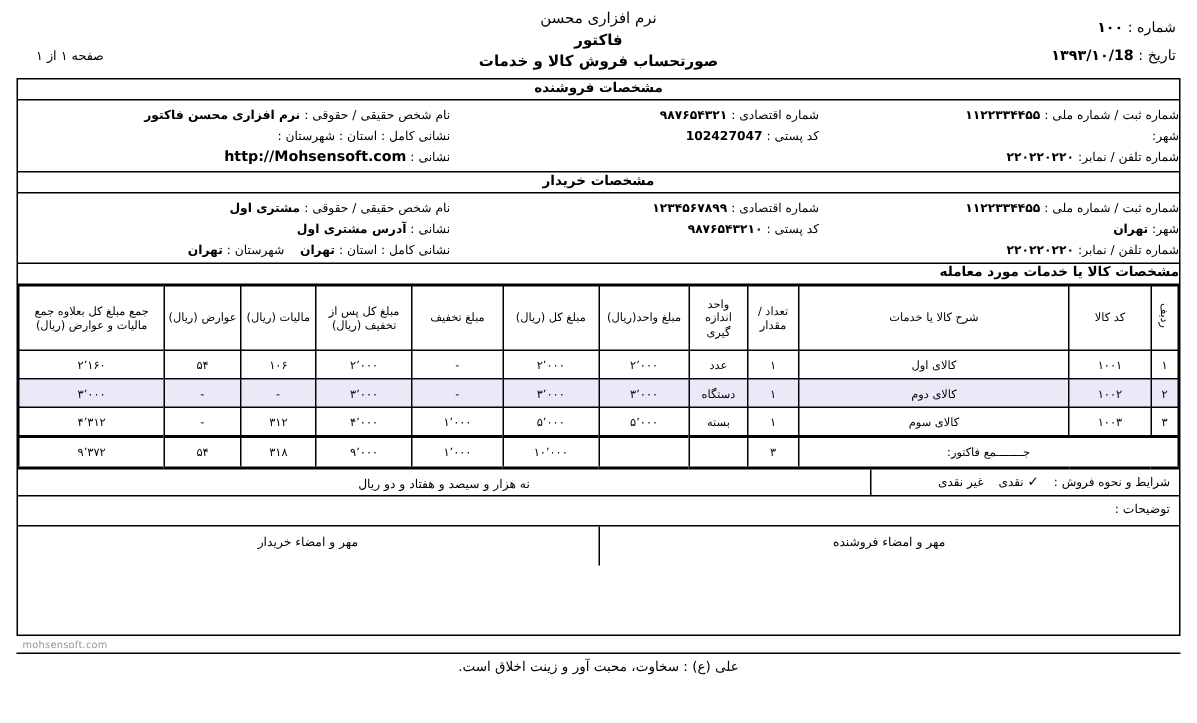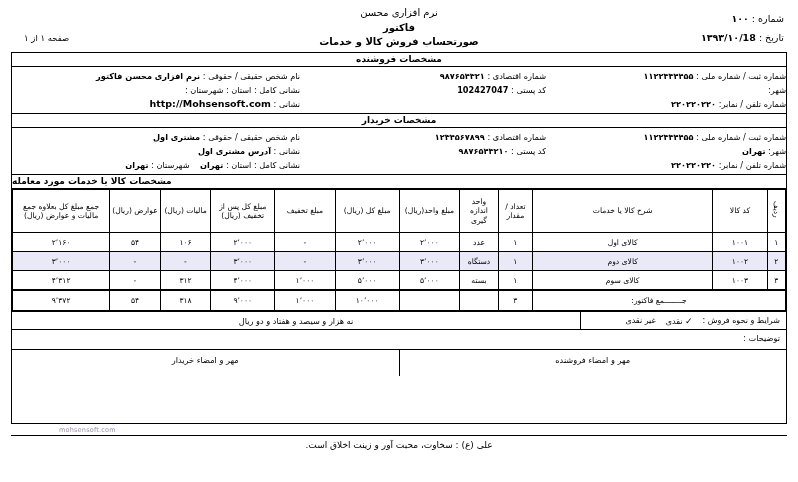--- a/index.html
+++ b/index.html
@@ -99,21 +99,21 @@
     white-space: nowrap;
     overflow: hidden;
   }
   .fld .lbl { }
   .fld .val { font-weight: bold; letter-spacing: 0.4px; }
   .fld .val-site { font-weight: bold; font-size: 9.5px; letter-spacing: 0px; direction: ltr; display: inline-block; }
   .fld.rt { text-align: right; }
 
   
   .goods-title {
-    text-align: left;
+    text-align: right;
     font-size: 9px;
     font-weight: bold;
     border-bottom: 1px solid #000;
     line-height: 13px;
     height: 13px;
   }
   table.goods {
     width: 100%;
     border-collapse: collapse;
     table-layout: fixed;
@@ -229,21 +229,20 @@
     height: 58px;
   }
   .watermark {
     position: absolute;
     left: 4px;
     top: 2px;
     font-size: 6.5px;
     color: #9b8fa8;
     letter-spacing: 0.2px;
     direction: ltr;
-    margin-left: 44px;
   }
   .footer-rule {
     position: absolute;
     left: 0; right: 0;
     top: 11px;
     border-top: 1px solid #000;
   }
   .footer-quote {
     position: absolute;
     left: 0; right: 0;

